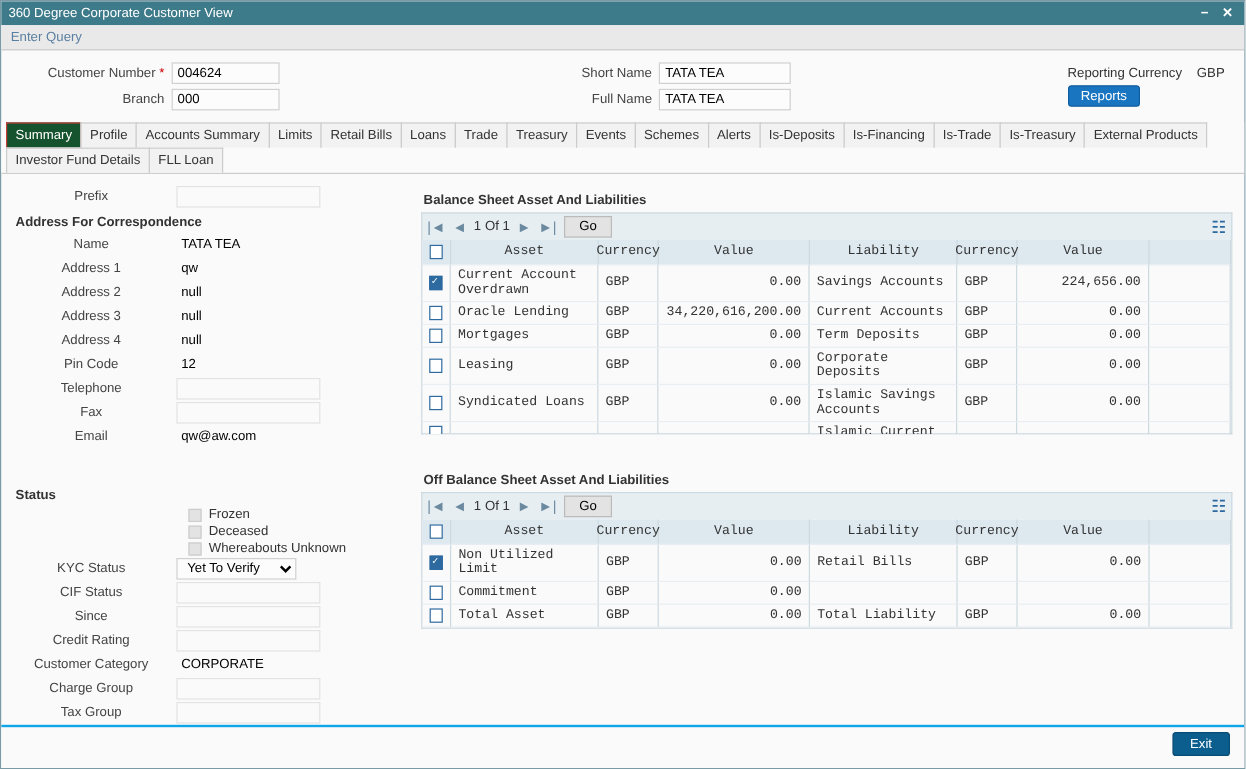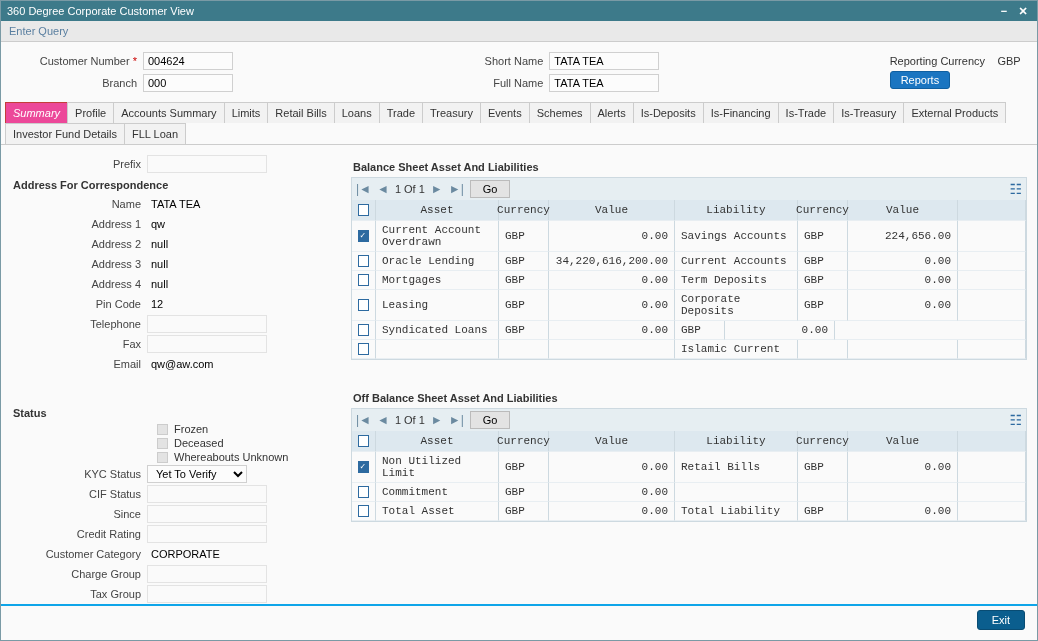--- a/index.html
+++ b/index.html
@@ -13,27 +13,27 @@
   .fld { display:flex; align-items:center; gap:6px; margin-bottom:4px; }
   .lbl { display:inline-block; text-align:right; width:110px; color:#444; }
   .req { color:#c00; }
   .inp { border:1px solid #d0d0d0; background:#fcfcfc; height:18px; padding:0 4px; font-size:11px; }
   .inp.short { width:90px; }
   .inp.mid { width:110px; }
   .btn { background:#1a75c1; color:#fff; border:1px solid #0f5fa0; border-radius:3px; padding:2px 10px; font-size:11px; cursor:pointer; }
   .btn.exit { background:#0b5e8e; border-color:#094c73; padding:3px 14px; position:absolute; right:12px; bottom:10px; }
   .tabs { border-bottom:1px solid #ccc; padding:0 4px; background:#fafafa; }
   .tabs .tab { display:inline-block; border:1px solid #ccc; border-bottom:none; padding:4px 7px; margin-right:-1px; background:#f2f2f2; font-size:11px; cursor:pointer; }
-  .tabs .tab.active { background:#ec4899; color:#fff; border-color:#c43d39;font-style:italic; }
+  .tabs .tab.active { background:#14532d; color:#fff; border-color:#c43d39; }
   .content { display:flex; padding:10px; gap:10px; }
   .leftcol { width:330px; }
   .rightcol { flex:1; }
   .section-title { font-size:11px; color:#333; font-weight:bold; margin:6px 0 4px 2px; }
   .formblk .fld { margin-bottom:2px; }
-  .formblk .lbl { width:130px; font-size:11px; }
+  .formblk .lbl { width:130px; font-size:11px;text-align:center; }
   .tbox { border:none; background:transparent; height:18px; padding:1px 4px; width:120px; font-size:11px; }
   .tbox.bord { border:1px solid #e3e3e3; background:#fafafa; }
   .pager { background:#e6eef2; border:1px solid #cdd9e0; padding:2px 4px; display:flex; align-items:center; gap:6px; border-bottom:none; }
   .pager .nav { color:#6b8aa0; cursor:pointer; font-size:12px; }
   .pager .gobtn { border:1px solid #bbb; background:#e3e3e3; padding:0 12px; height:18px; font-size:11px; cursor:pointer; }
   .pager .listicon { margin-left:auto; color:#2d6aa0; cursor:pointer; font-size:14px; }
   .grid { border:1px solid #cdd9e0; border-top:none;font-family:Liberation Mono, monospace; }
   .gridbody { max-height:140px; overflow-y:auto; }
   .ghead, .grow { display:flex; align-items:stretch; }
   .ghead { background:#dde8ef; }
@@ -271,20 +271,21 @@
               <div class="gcell c-val2">0.00</div>
               <div class="gcell c-end"></div>
             </div>
             <div class="grow">
               <div class="gcell c-chk">
                 <span class="chk"></span>
               </div>
               <div class="gcell c-asset">Syndicated Loans</div>
               <div class="gcell c-cur">GBP</div>
               <div class="gcell c-val">0.00</div>
+              <div class="gcell c-liab">Islamic Savings Accounts</div>
               <div class="gcell c-cur2">GBP</div>
               <div class="gcell c-val2">0.00</div>
               <div class="gcell c-end"></div>
             </div>
             <div class="grow">
               <div class="gcell c-chk">
                 <span class="chk"></span>
               </div>
               <div class="gcell c-asset"></div>
               <div class="gcell c-cur"></div>

